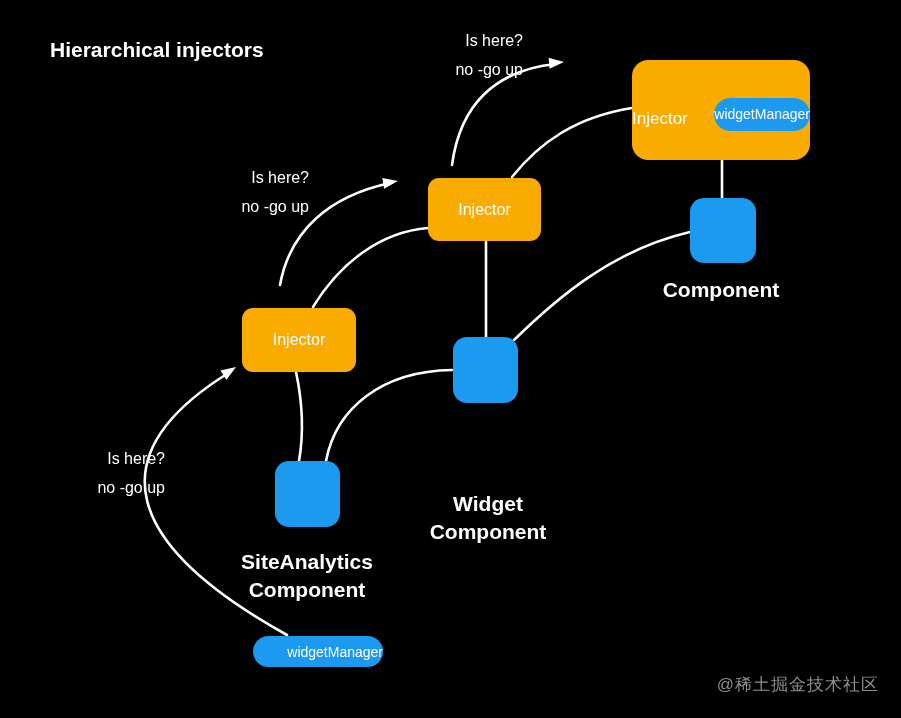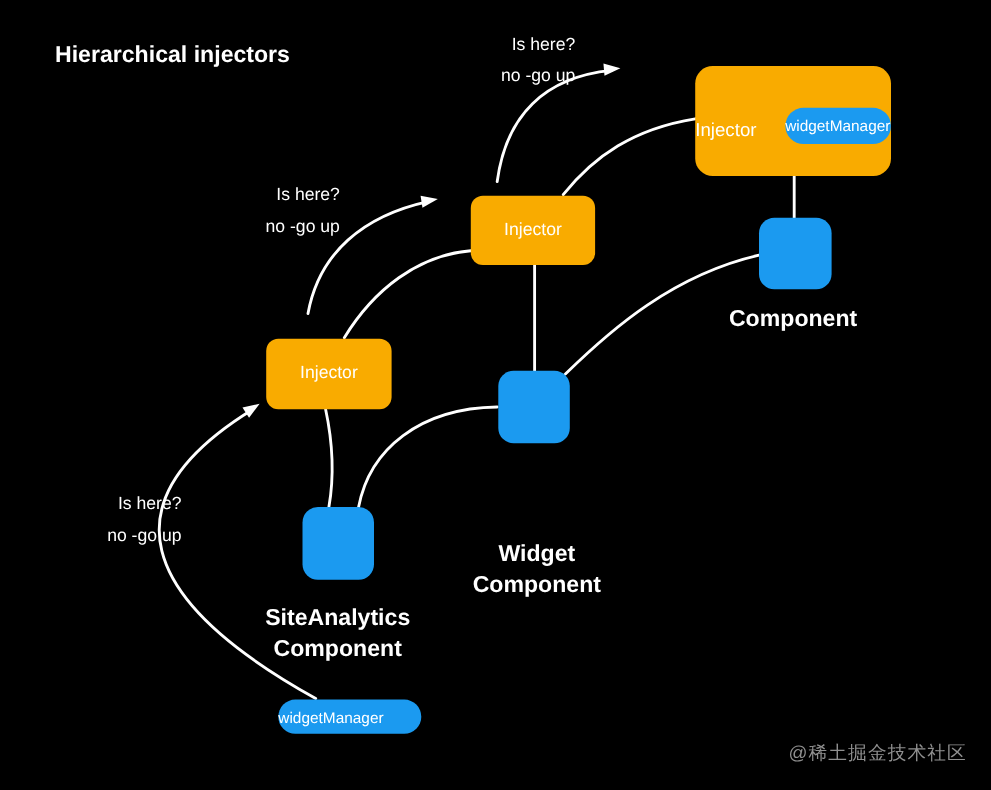--- a/index.html
+++ b/index.html
@@ -84,21 +84,21 @@
     font-size: 17px;
   }
   .service-pill {
     background: var(--component, #1B9AF0);
     border-radius: 17px;
     color: #fff;
     font-size: 14px;
     font-weight: 500;
     display: flex;
     align-items: center;
-    justify-content: flex-start;
+    justify-content: flex-end;
     z-index: 2;
   }
   .pill-in-root {
     width: 132px;
     height: 33px;
     margin-top: 8px;
   }
   .pill-site-analytics {
     position: absolute;
     left: 253px; top: 636px;

